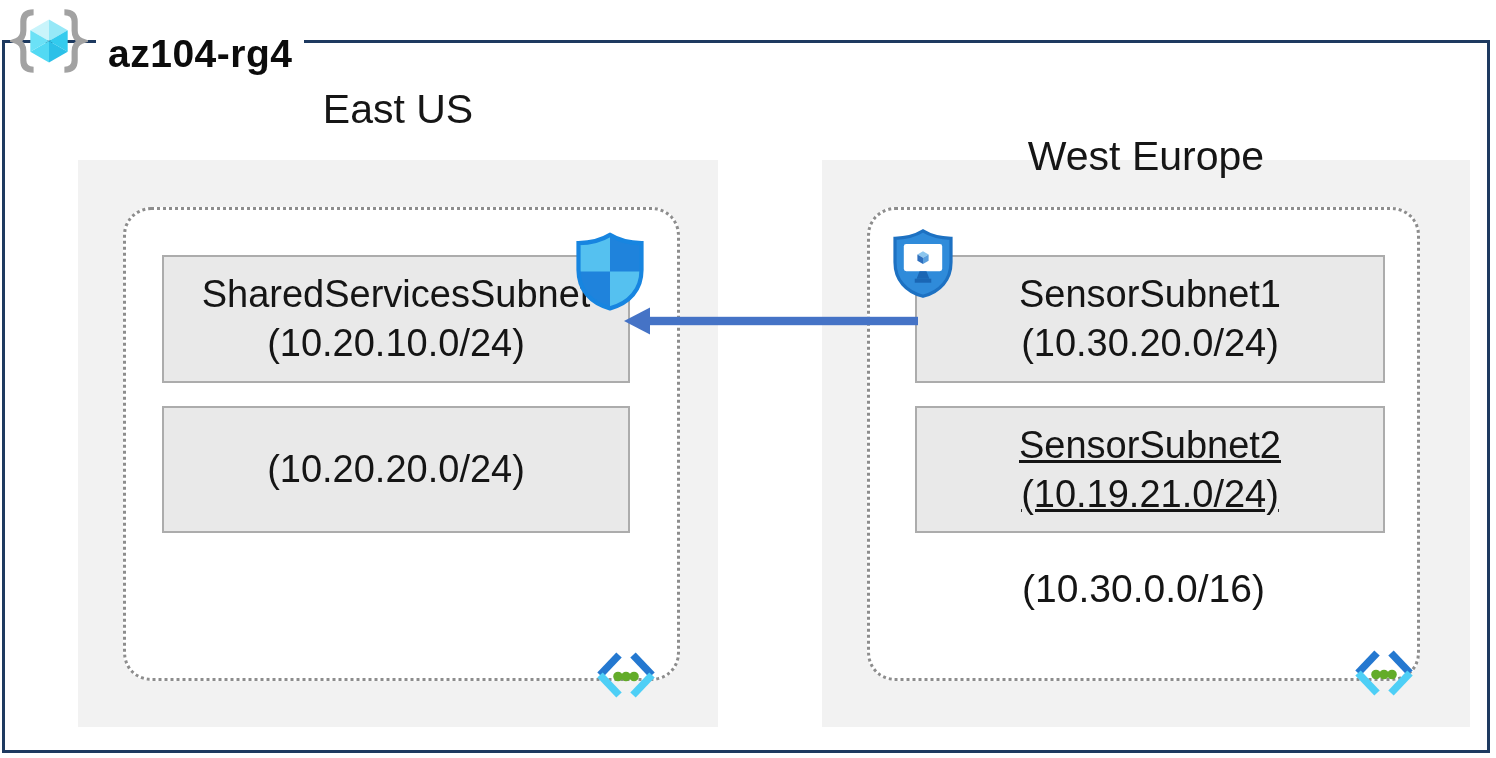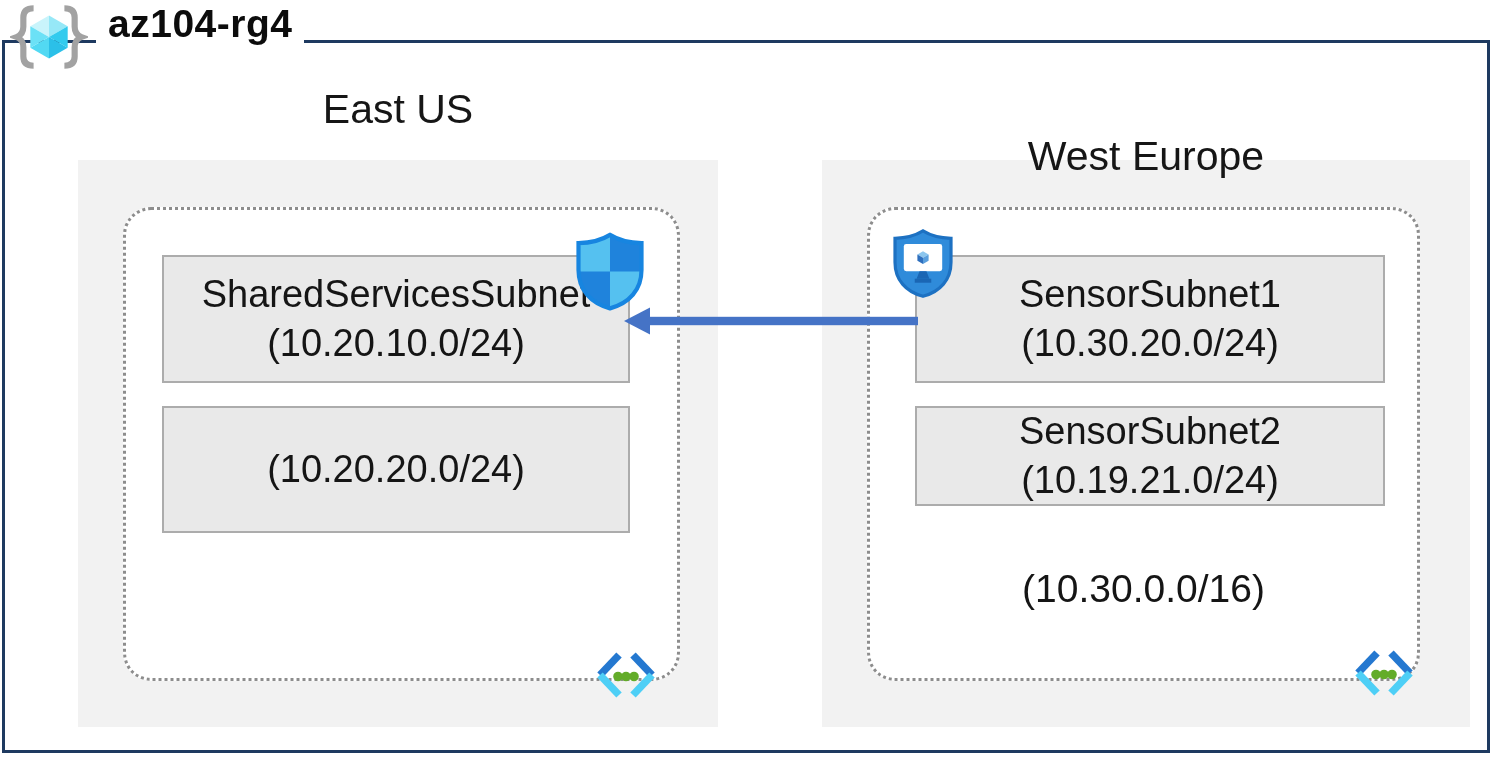--- a/index.html
+++ b/index.html
@@ -5,21 +5,21 @@
   html,body{margin:0;padding:0;background:#ffffff;}
   .canvas{
     position:relative;width:1496px;height:758px;background:#ffffff;overflow:hidden;
     font-family:"Liberation Sans","DejaVu Sans",sans-serif;color:#141414;
   }
   .rg-frame{
     position:absolute;left:2px;top:40px;width:1488px;height:713px;
     border:3px solid #1E3A60;box-sizing:border-box;z-index:1;
   }
   .rg-header{
-    position:absolute;left:10px;top:2px;height:74px;display:flex;align-items:flex-start;z-index:6;
+    position:absolute;left:10px;top:2px;height:74px;display:flex;align-items:flex-end;z-index:6;
   }
   .rg-icon{width:78px;height:70px;display:block;}
   .rg-title{
     font-size:39px;font-weight:700;color:#0c0c0c;background:#ffffff;
     padding:0 12px;margin-left:8px;letter-spacing:0.5px;
   }
   .region-label{
     position:absolute;top:86px;text-align:center;font-size:41px;font-weight:400;color:#161616;z-index:3;
   }
   .region-label.left{left:78px;width:640px;}
@@ -34,21 +34,21 @@
   .vnet-box.left{left:123px;width:557px;}
   .vnet-box.right{left:867px;width:553px;}
   .subnet{
     position:absolute;background:#E9E9E9;border:2px solid #ACACAC;box-sizing:border-box;
     display:flex;flex-direction:column;align-items:center;justify-content:center;
     font-size:38px;line-height:49px;color:#151515;text-align:center;z-index:3;
   }
   .subnet.s1{left:162px;top:255px;width:468px;height:128px;}
   .subnet.s2{left:162px;top:406px;width:468px;height:127px;}
   .subnet.s3{left:915px;top:255px;width:470px;height:128px;}
-  .subnet.s4{left:915px;top:406px;width:470px;height:100px;}
+  .subnet.s4{left:915px;top:406px;width:470px;height:127px;text-decoration:underline;}
   .vnet-label{
     position:absolute;top:563px;text-align:center;font-size:39px;line-height:52px;color:#151515;z-index:3;
   }
   .vnet-label.left{left:123px;width:557px;}
   .vnet-label.right{left:867px;width:553px;}
   .arrow-svg{position:absolute;left:620px;top:300px;width:300px;height:42px;z-index:4;}
   .nsg-icon{position:absolute;left:574px;top:231px;width:72px;height:81px;z-index:5;}
   .asg-icon{position:absolute;left:891px;top:227px;width:64px;height:73px;z-index:5;}
   .vnet-icon{position:absolute;width:70px;height:52px;z-index:5;}
   .vnet-icon.left{left:591px;top:649px;}

